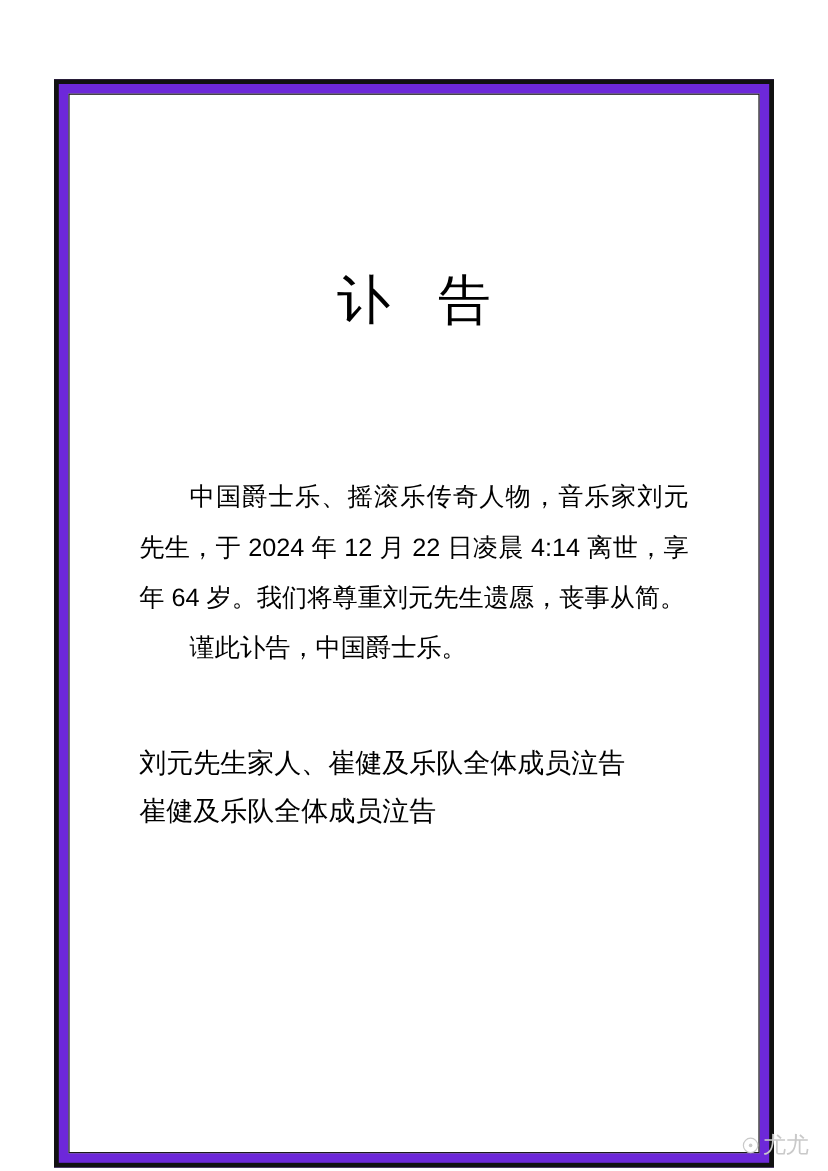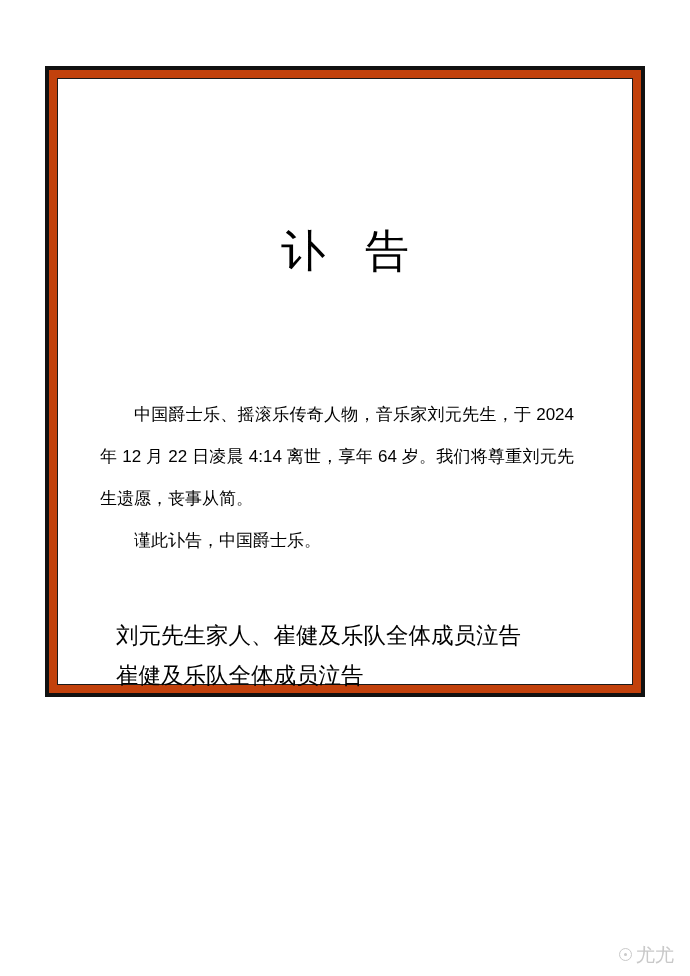--- a/index.html
+++ b/index.html
@@ -14,24 +14,24 @@
     color: #000000;
     position: relative;
     overflow: hidden;
   }
 
   .notice-card {
     position: absolute;
     left: 45px;
     top: 66px;
     width: 600px;
-    height: 631px;
+    height: 907px;
     box-sizing: border-box;
     border: 4px solid #111111;
-    background: #c2410c;
+    background: #6d28d9;
   }
 
   .notice-inner {
     position: absolute;
     left: 8px;
     top: 8px;
     right: 8px;
     bottom: 8px;
     border: 1px solid #1a1a1a;
     background: #ffffff;
@@ -47,24 +47,24 @@
     font-size: 44px;
     letter-spacing: 14px;
     text-indent: 14px;
     font-weight: 400;
     color: #000000;
     line-height: 1;
   }
 
   .body-text {
     position: absolute;
-    left: 42px;
+    left: 58px;
     right: 58px;
     top: 315px;
-    font-size: 17px;
+    font-size: 21px;
     line-height: 42px;
     text-align: justify;
     text-justify: inter-ideograph;
     color: #000000;
   }
   .body-text p {
     margin: 0;
   }
   .body-text p.indent {
     text-indent: 2em;

